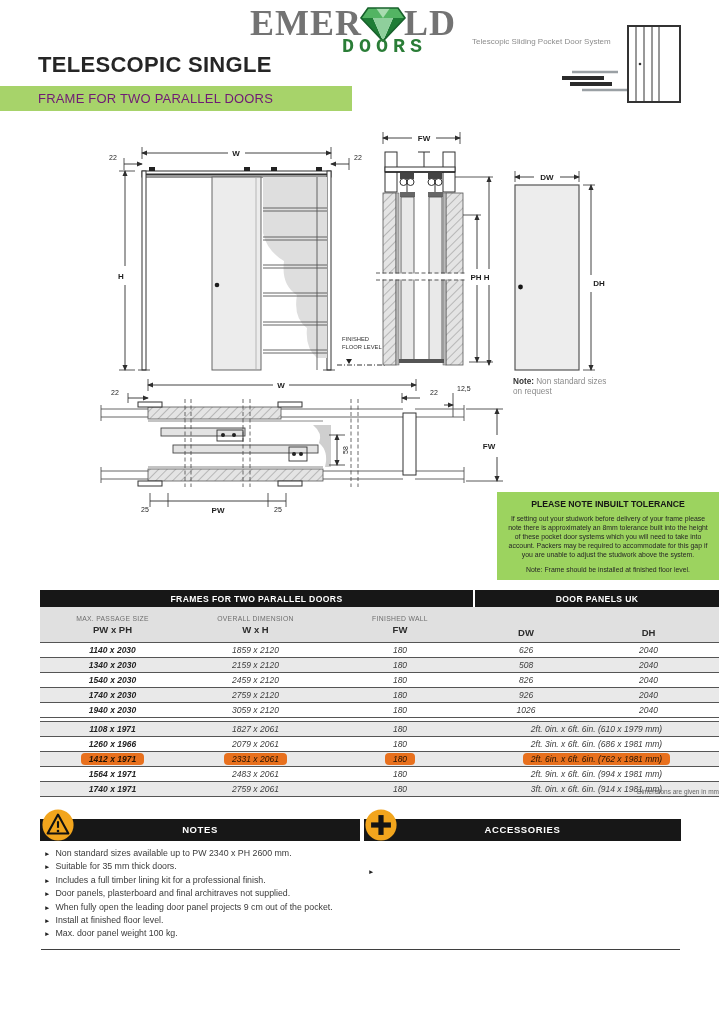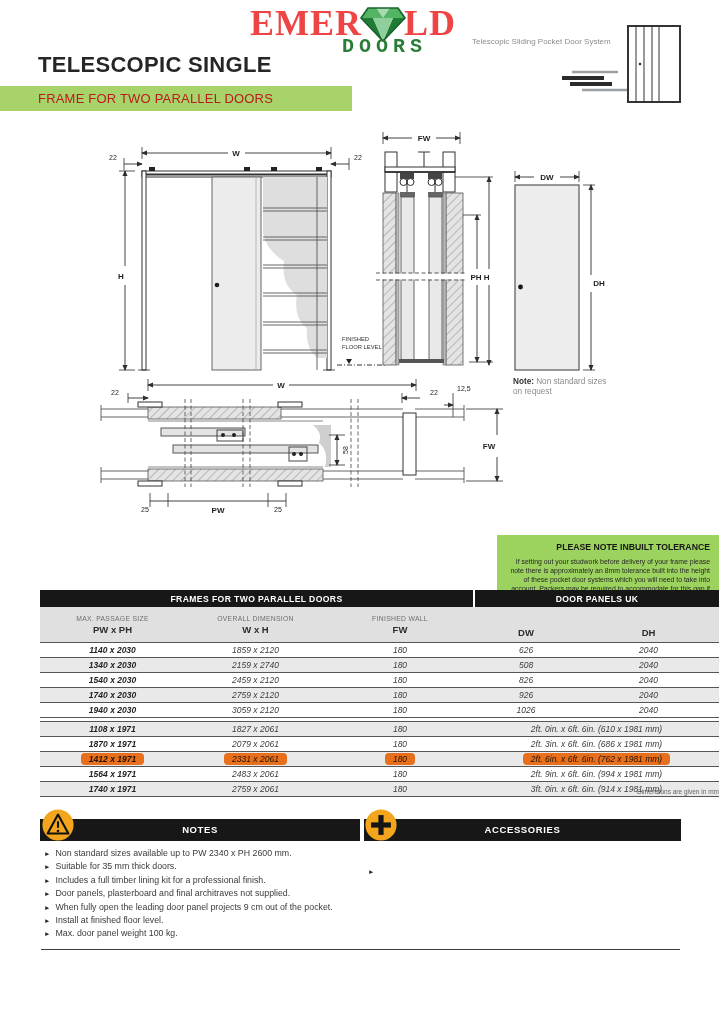--- a/index.html
+++ b/index.html
@@ -1,52 +1,52 @@
 <!DOCTYPE html>
 <html style="--accent-green: #a7d36a; --note-green: #9cd35f; --brand-green: #2a7d37; --bar-black: #171717; --badge-orange: #f2a51d; --highlight-orange: #e8701d; --row-gray: #e9e9e9; --subheader-gray: #e0e0e0;"><head>
 <meta charset="utf-8">
 <style>
   html,body{margin:0;padding:0;background:#fff;}
   .page{position:relative;width:720px;height:1019px;background:#fff;overflow:hidden;
         font-family:"Liberation Sans",sans-serif;}
   
   .logo{position:absolute;left:250px;top:2px;width:210px;height:50px;}
   .logo-main{font-family:"Liberation Serif",serif;font-weight:bold;font-size:36px;
-             color:#ef4444;letter-spacing:1px;white-space:nowrap;display:flex;align-items:center;}
+             color:#737373;letter-spacing:1px;white-space:nowrap;display:flex;align-items:center;}
   .gem{width:48px;height:38px;margin:0 -3px;position:relative;top:1px;}
   .logo-sub{position:absolute;left:92px;top:33px;font-family:Liberation Mono, monospace;
             font-weight:bold;font-size:20px;letter-spacing:5px;color:var(--brand-green);}
   .tagline{position:absolute;left:472px;top:37px;font-size:8px;color:#8d8d8d;}
   .door-icon{position:absolute;left:558px;top:18px;}
   
   .title{position:absolute;left:38px;top:52px;margin:0;font-size:22px;font-weight:bold;
          color:#262626;letter-spacing:0.3px;}
   .banner{position:absolute;left:0;top:86px;width:352px;height:25px;background:var(--accent-green);}
-  .banner span{display:block;margin-left:38px;font-size:13px;color:#b91c1c;line-height:25px;letter-spacing:0.2px;}
+  .banner span{display:block;margin-left:38px;font-size:13px;color:#701a75;line-height:25px;letter-spacing:0.2px;}
   
   svg .dln{stroke:#2e2e2e;stroke-width:0.9;}
   svg .xln{stroke:#2e2e2e;stroke-width:0.8;}
   svg .thin{stroke:#555;stroke-width:0.9;fill:none;}
   svg .fr{fill:#fff;stroke:#333;stroke-width:1;}
   svg .rol{fill:#fff;stroke:#333;stroke-width:1;}
   svg .dash{stroke:#333;stroke-width:0.8;stroke-dasharray:4 2.5;fill:none;}
   svg .dashv{stroke:#444;stroke-width:0.8;stroke-dasharray:4 2.5;}
   svg .dt{font:bold 8px "Liberation Sans",sans-serif;fill:#1e1e1e;}
   svg .ds{font:7px "Liberation Sans",sans-serif;fill:#1e1e1e;}
   svg .fl{font:5.8px "Liberation Sans",sans-serif;fill:#333;}
   .d-front{position:absolute;left:95px;top:133px;}
   .d-section{position:absolute;left:366px;top:126px;}
   .d-door{position:absolute;left:503px;top:165px;}
   .d-plan{position:absolute;left:93px;top:373px;}
   .drawing-note{position:absolute;left:513px;top:377px;width:100px;font-size:8.2px;
                 color:#8b8b8b;line-height:1.25;}
   .drawing-note .b{font-weight:bold;color:#333;}
   
   .tolerance{position:absolute;left:497px;top:492px;width:222px;box-sizing:border-box;
-             background:var(--note-green);padding:7px 9px 7px;text-align:right;margin-top:43px;}
+             background:var(--note-green);padding:7px 9px 7px;text-align:center;}
   .tolerance .t-title{font-size:8.7px;font-weight:bold;color:#151515;margin-bottom:5px;}
   .tolerance .t-body{font-size:6.9px;color:#262626;line-height:1.32;}
   .tolerance .t-note{font-size:6.9px;color:#262626;margin-top:6px;}
   
   .spec{position:absolute;left:40px;top:590px;width:679px;border-collapse:collapse;table-layout:fixed;}
   .spec th,.spec td{padding:0;text-align:center;}
   .ghead th{background:var(--bar-black);color:#fff;font-size:8.6px;font-weight:bold;
             height:17px;letter-spacing:0.4px;}
   .ghead th.g2{border-left:2px solid #fff;}
   .subhead th{background:var(--subheader-gray);height:31px;vertical-align:middle;}
@@ -428,21 +428,21 @@
     <tbody>
       <tr>
         <td class="b">1140 x 2030</td>
         <td>1859 x 2120</td>
         <td>180</td>
         <td>626</td>
         <td>2040</td>
       </tr>
       <tr class="r-g">
         <td class="b">1340 x 2030</td>
-        <td>2159 x 2740</td>
+        <td>2159 x 2120</td>
         <td>180</td>
         <td>508</td>
         <td>2040</td>
       </tr>
       <tr>
         <td class="b">1540 x 2030</td>
         <td>2459 x 2120</td>
         <td>180</td>
         <td>826</td>
         <td>2040</td>
@@ -461,24 +461,24 @@
         <td>1026</td>
         <td>2040</td>
       </tr>
       <tr class="divider">
           <td colspan="5"></td>
         </tr>
       <tr class="r-g">
         <td class="b">1108 x 1971</td>
         <td>1827 x 2061</td>
         <td>180</td>
-        <td colspan="2">2ft. 0in. x 6ft. 6in. (610 x 1981 mm)</td>
+        <td colspan="2">2ft. 0in. x 6ft. 6in. (610 x 1979 mm)</td>
       </tr>
       <tr>
-        <td class="b">1870 x 1971</td>
+        <td class="b">1260 x 1966</td>
         <td>2079 x 2061</td>
         <td>180</td>
         <td colspan="2">2ft. 3in. x 6ft. 6in. (686 x 1981 mm)</td>
       </tr>
       <tr class="r-g">
         <td class="b"><span class="hl">1412 x 1971</span></td>
         <td><span class="hl">2331 x 2061</span></td>
         <td><span class="hl">180</span></td>
         <td colspan="2"><span class="hl">2ft. 6in. x 6ft. 6in. (762 x 1981 mm)</span></td>
       </tr>

